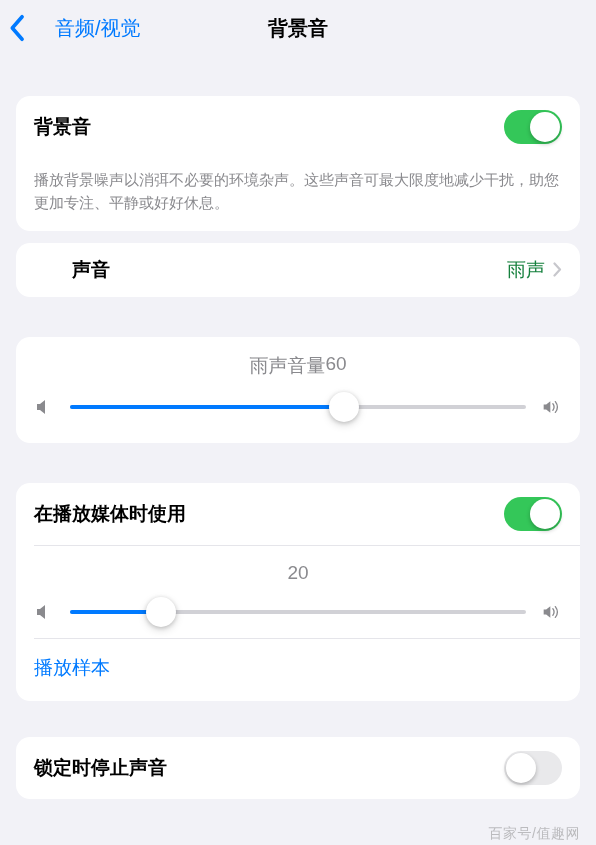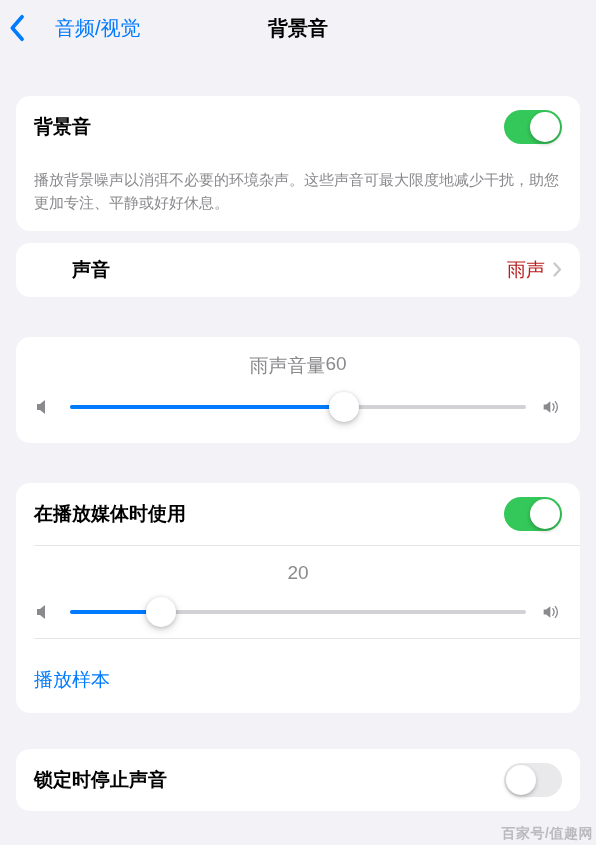--- a/index.html
+++ b/index.html
@@ -57,21 +57,21 @@
       min-height: 52px;
     }
     .row-label {
       font-size: 19px;
       color: #000;
       font-weight: 600;
     }
     .row-label.regular { font-weight: 700; margin-left: 38px; }
     .row-value {
       font-size: 19px;
-      color: #b91c1c;
+      color: #15803d;
       display: flex;
       align-items: center;
       gap: 8px;
     }
     .chevron { width: 9px; height: 15px; }
     .divider { height: 1px; background: #e5e5ea; margin-left: 18px; }
     .toggle {
       width: 58px; height: 34px;
       border-radius: 17px;
       position: relative;
@@ -115,34 +115,34 @@
     .slider-thumb {
       position: absolute;
       width: 30px; height: 30px;
       border-radius: 50%;
       background: #fff;
       top: 50%;
       transform: translate(-50%, -50%);
       box-shadow: 0 1px 4px rgba(0,0,0,.18), 0 3px 8px rgba(0,0,0,.15);
     }
     .link-row {
-      padding: 28px 18px 20px;
+      padding: 16px 18px 20px;
       font-size: 19px;
       color: #007aff;
       cursor: pointer;
     }
     .gap-36 { height: 36px; }
     .gap-40 { height: 40px; }
     .watermark {
       position: absolute;
-      right: 3px;
+      right: 16px;
       bottom: 2px;
       font-size: 14px;
       color: rgba(120,120,120,.45);
-      font-weight: 700;
+      font-weight: 400;
       letter-spacing: .5px;
     }
   </style>
 </head>
 <body>
 
 <div class="nav">
   <div class="back">
     <svg viewBox="0 0 12 20" fill="none">
       <path d="M10 2 L3 10 L10 18" stroke="#007aff" stroke-width="2.6" stroke-linecap="round" stroke-linejoin="round"></path>

